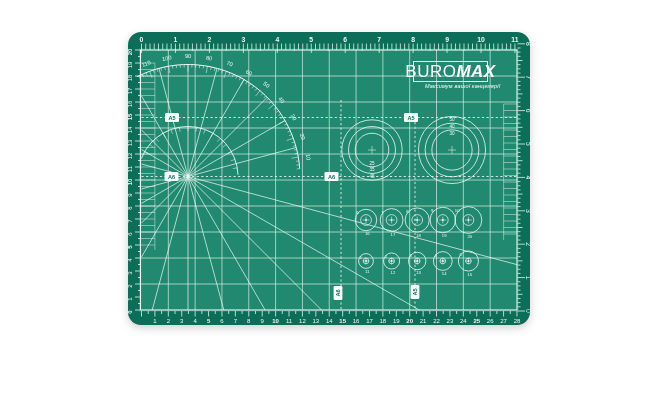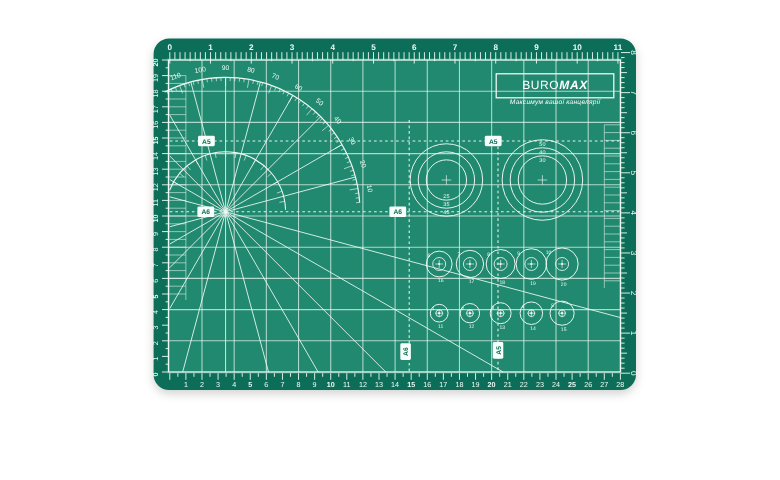--- a/index.html
+++ b/index.html
@@ -1,22 +1,22 @@
 <!DOCTYPE html>
 <html><head>
 <meta charset="utf-8">
 <style>
   html,body{margin:0;padding:0;background:#ffffff;}
   .stage{position:relative;width:650px;height:400px;background:#ffffff;overflow:hidden;
          font-family:"Liberation Sans",sans-serif;}
   .stage svg{position:absolute;left:0;top:0;filter:drop-shadow(0 3px 4px rgba(0,0,0,.18));}
   svg{font-family:"Liberation Sans",sans-serif;}
-  .logo-box{position:absolute;left:413px;top:61px;width:99px;height:21px;border:1.6px solid #ffffff;
+  .logo-box{position:absolute;left:413px;top:61px;width:75px;height:21px;border:1.6px solid #ffffff;
             box-sizing:border-box;display:flex;align-items:center;justify-content:center;
-            color:#ffffff;font-size:10px;letter-spacing:.5px;line-height:1;}
+            color:#ffffff;font-size:17px;letter-spacing:.5px;line-height:1;}
   .logo-box .bold{font-weight:bold;font-style:italic;}
   .logo-slogan{position:absolute;left:413px;top:84px;width:99px;text-align:center;color:#ffffff;
                font-size:5.5px;font-style:italic;letter-spacing:.2px;line-height:1;}
   .code{position:absolute;left:0;top:348px;width:650px;text-align:center;
         font-size:42px;letter-spacing:.5px;color:#1c1c1c;}
 </style>
 </head>
 <body>
 
 <div class="stage">

